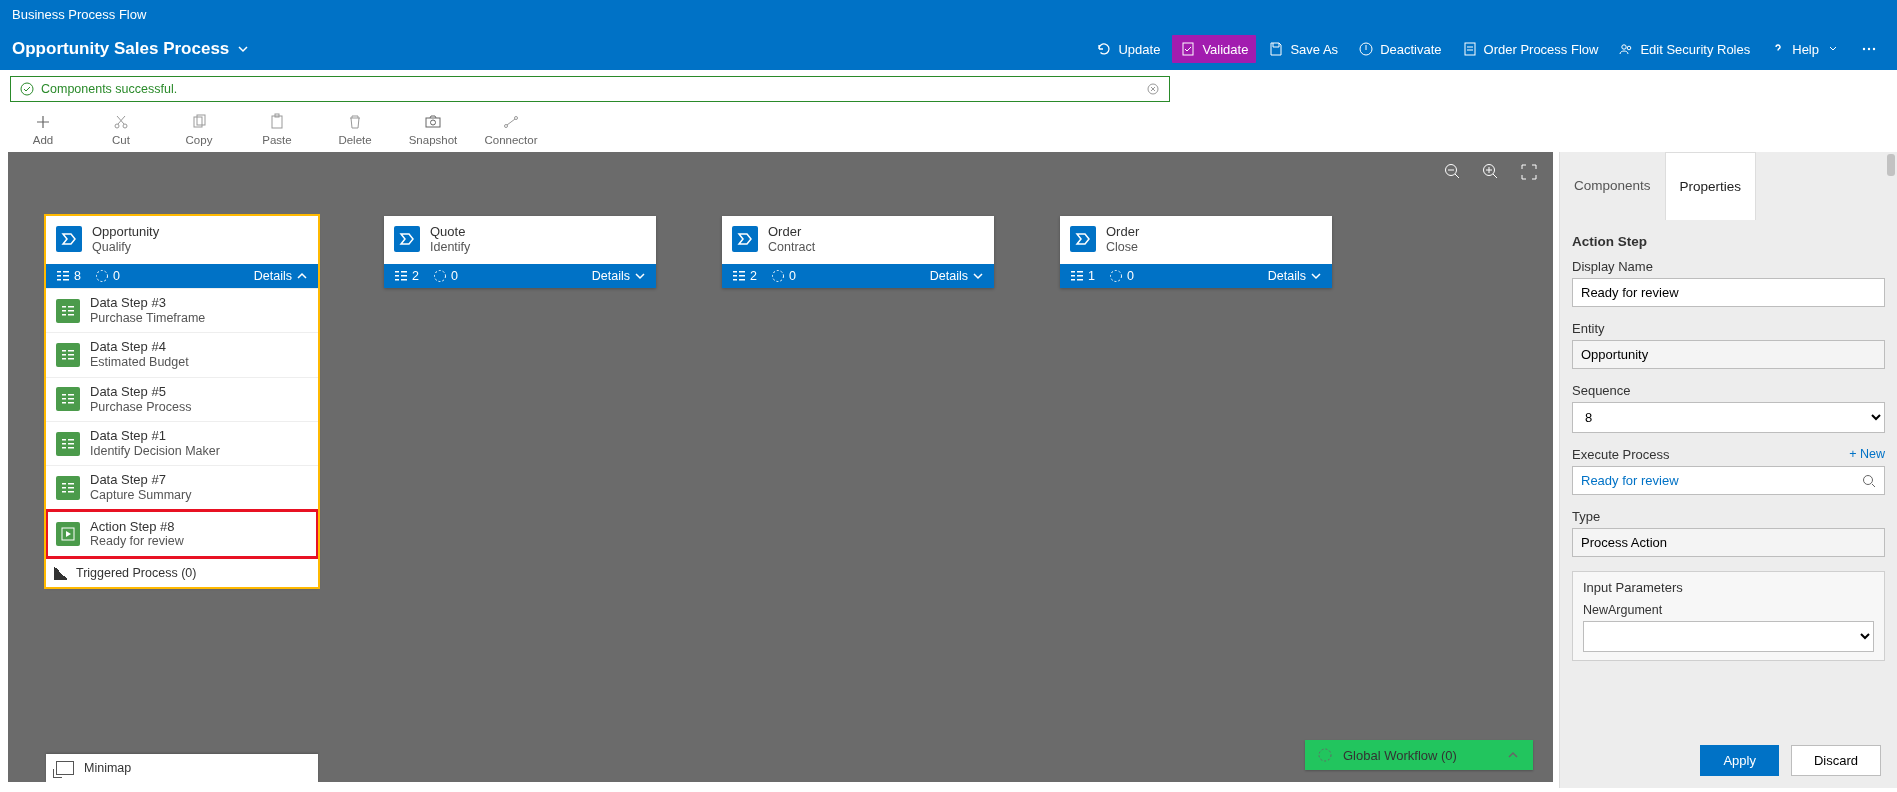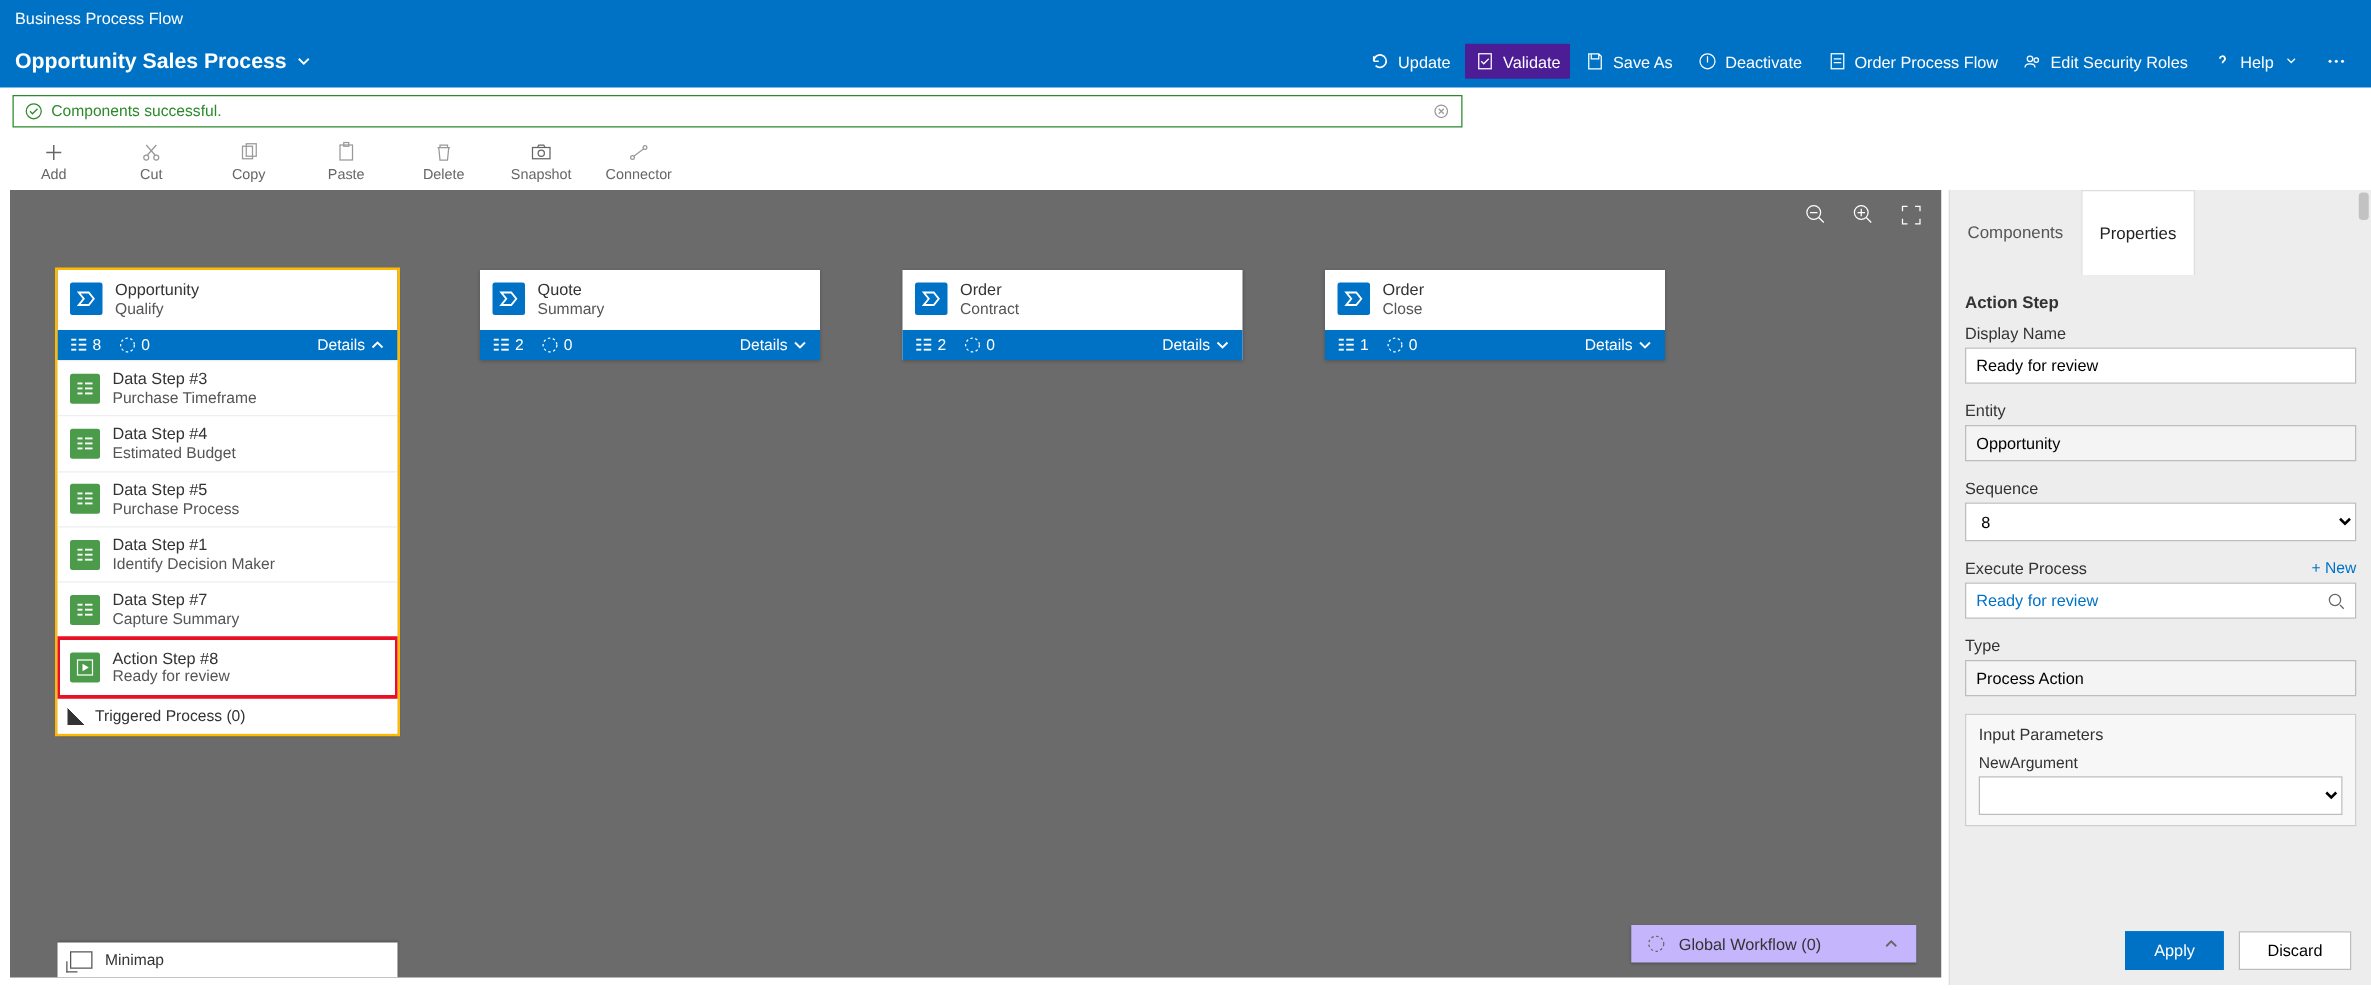--- a/index.html
+++ b/index.html
@@ -3,21 +3,21 @@
 <meta charset="utf-8">
 <style>
 * { box-sizing: border-box; margin: 0; padding: 0; font-family: "Segoe UI", Arial, sans-serif; }
 body { background: #fff; font-size: 13px; color: #333; overflow: hidden; }
 
 .topbar { background: #0072c6; color: #fff; height: 28px; display: flex; align-items: center; padding: 0 12px; font-size: 13px; }
 .cmdbar { background: #0072c6; color: #fff; height: 42px; display: flex; align-items: center; padding: 0 12px; justify-content: space-between; }
 .proc-name { font-size: 17px; font-weight: 600; display: flex; align-items: center; gap: 6px; }
 .cmdbar-right { display: flex; align-items: center; gap: 4px; }
 .cmd-btn { display: flex; align-items: center; gap: 6px; padding: 6px 8px; color: #fff; cursor: pointer; font-size: 13px; border-radius: 1px; }
-.cmd-btn.active { background: #4c1d95; }
+.cmd-btn.active { background: #a21caf; }
 .icon { display: inline-flex; align-items: center; justify-content: center; width: 16px; height: 16px; }
 
 .msgrow { padding: 6px 10px; }
 .msgbox { border: 1px solid #2a8a2a; color: #2a8a2a; padding: 4px 8px; display: flex; align-items: center; gap: 6px; font-size: 12.5px; justify-content: space-between; width: 1160px; max-width: 100%; }
 .msgbox .close { color: #888; cursor: pointer; }
 
 .toolbar { display: flex; gap: 28px; padding: 0 18px 6px 18px; }
 .tool { display: flex; flex-direction: column; align-items: center; gap: 2px; color: #666; cursor: pointer; padding-top: 4px; font-size: 11.5px; width: 50px; }
 .tool .icon { width: 20px; height: 20px; }
 
@@ -47,21 +47,21 @@
 .step-sub { font-size: 12.5px; color: #555; }
 .step.highlighted { outline: 3px solid #e81123; outline-offset: -2px; padding-top:9px; padding-bottom:9px;}
 .triggered { display: flex; align-items: center; gap: 8px; padding: 7px 8px; border-top: 1px solid #eee; font-size: 12.5px; }
 
 .tri2 { width: 14px; height: 14px; background: linear-gradient(to top right, #333 50%, transparent 50%); }
 
 .minimap { position: absolute; left: 0; bottom: 0; width: 272px; margin-left:38px; background: #fff; box-shadow: 0 -1px 2px rgba(0,0,0,.2); display: flex; align-items: center; gap: 10px; padding: 7px 10px; font-size: 12.5px; }
 .minimap .mmicon { width: 18px; height: 14px; border: 1.5px solid #555; position: relative; }
 .minimap .mmicon:after { content:""; position:absolute; left:-4px; bottom:-4px; width:8px; height:8px; border-left:1.5px solid #555; border-bottom:1.5px solid #555; }
 
-.globalwf { position: absolute; right: 20px; bottom: 12px; background: #c4b5fd; padding: 7px 12px; display: flex; align-items: center; font-size: 13px; width: 228px; justify-content: space-between; box-shadow: 0 1px 2px rgba(0,0,0,.25); }
+.globalwf { position: absolute; right: 20px; bottom: 12px; background: #22c55e; padding: 7px 12px; display: flex; align-items: center; font-size: 13px; width: 228px; justify-content: space-between; box-shadow: 0 1px 2px rgba(0,0,0,.25); }
 
 
 .panel { width: 338px; background: #ededed; border-left: 1px solid #ddd; display: flex; flex-direction: column; margin-right: 0; height: 100%; position: relative; }
 .tabs { display: flex; background: #ededed; }
 .tab { padding: 26px 14px; font-size: 13.5px; color: #555; cursor: pointer; }
 .tab.active { background: #fff; color: #222; border-top: 1px solid #ddd; border-left:1px solid #ddd; border-right:1px solid #ddd;}
 .panel-body { padding: 10px 12px 60px 12px; overflow: auto; flex: 1; background:#ededed; }
 .p-title { font-weight: 600; margin: 4px 0 10px 0; font-size: 13.5px; }
 .field { margin-bottom: 14px; }
 .field label { display: block; font-size: 13px; color: #333; margin-bottom: 4px; }
@@ -431,21 +431,21 @@
         <div style="display: flex; align-items: flex-start;">
           <div class="stage">
             <div class="stage-head">
               <div class="badge">
                 <svg width="16" height="16" viewBox="0 0 16 16">
                   <path d="M2 3h8l4 5-4 5H2l4-5z" fill="none" stroke="#fff" stroke-width="1.5"></path>
                 </svg>
               </div>
               <div>
                 <div class="stage-title">Quote</div>
-                <div class="stage-sub">Summary</div>
+                <div class="stage-sub">Identify</div>
               </div>
             </div>
             <div class="stage-bar">
               <div class="left">
                 <span class="mini">
                   <svg width="14" height="14" viewBox="0 0 14 14">
                     <rect x="1" y="2" width="4" height="1.5" fill="#fff"></rect>
                     <rect x="1" y="6" width="4" height="1.5" fill="#fff"></rect>
                     <rect x="1" y="10" width="4" height="1.5" fill="#fff"></rect>
                     <rect x="7" y="2" width="6" height="1.5" fill="#fff"></rect>

